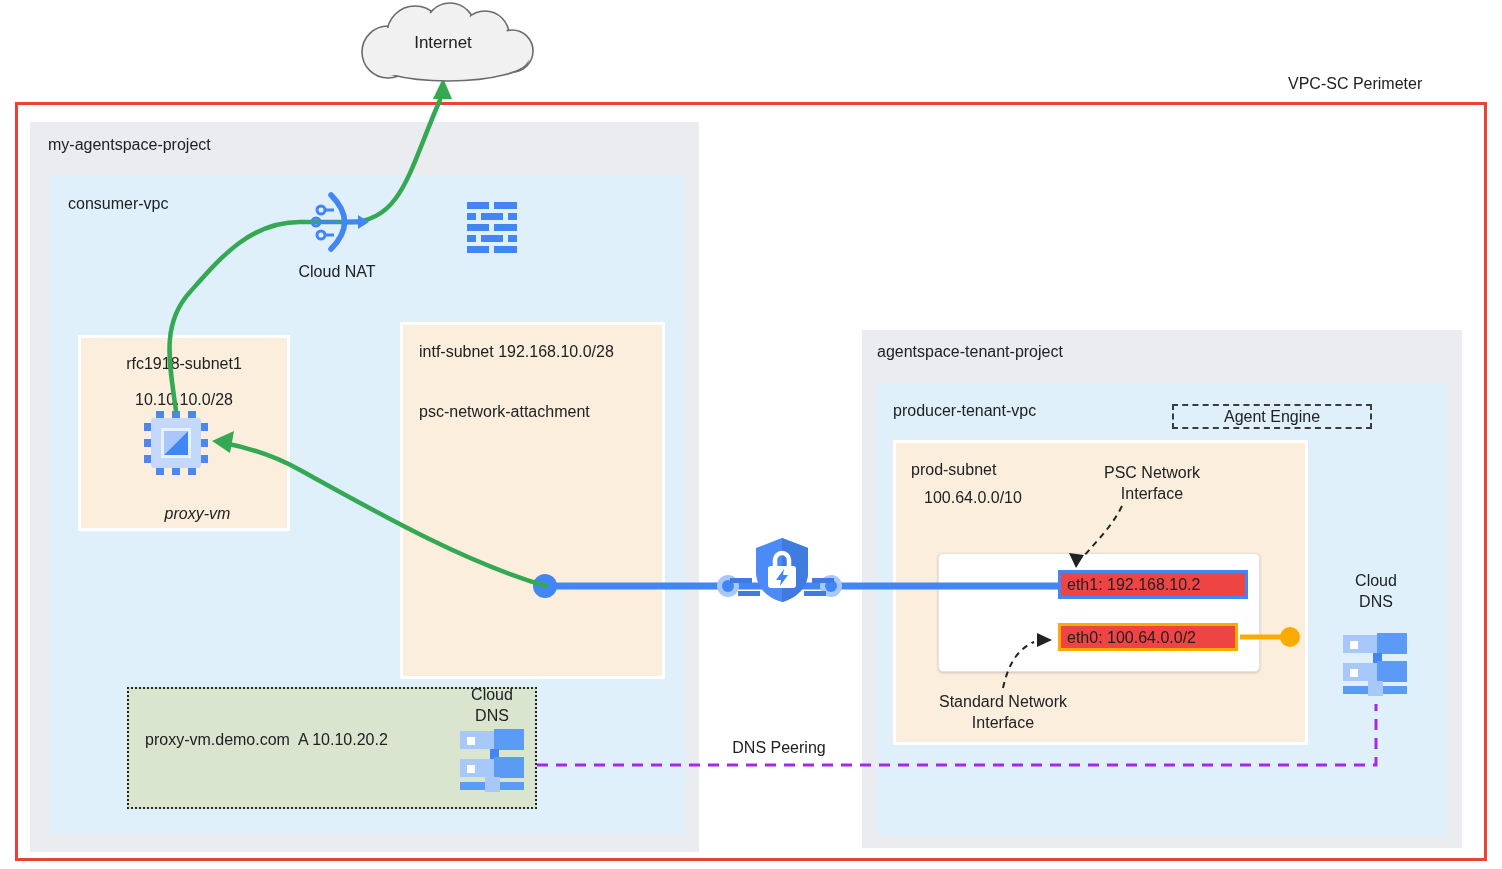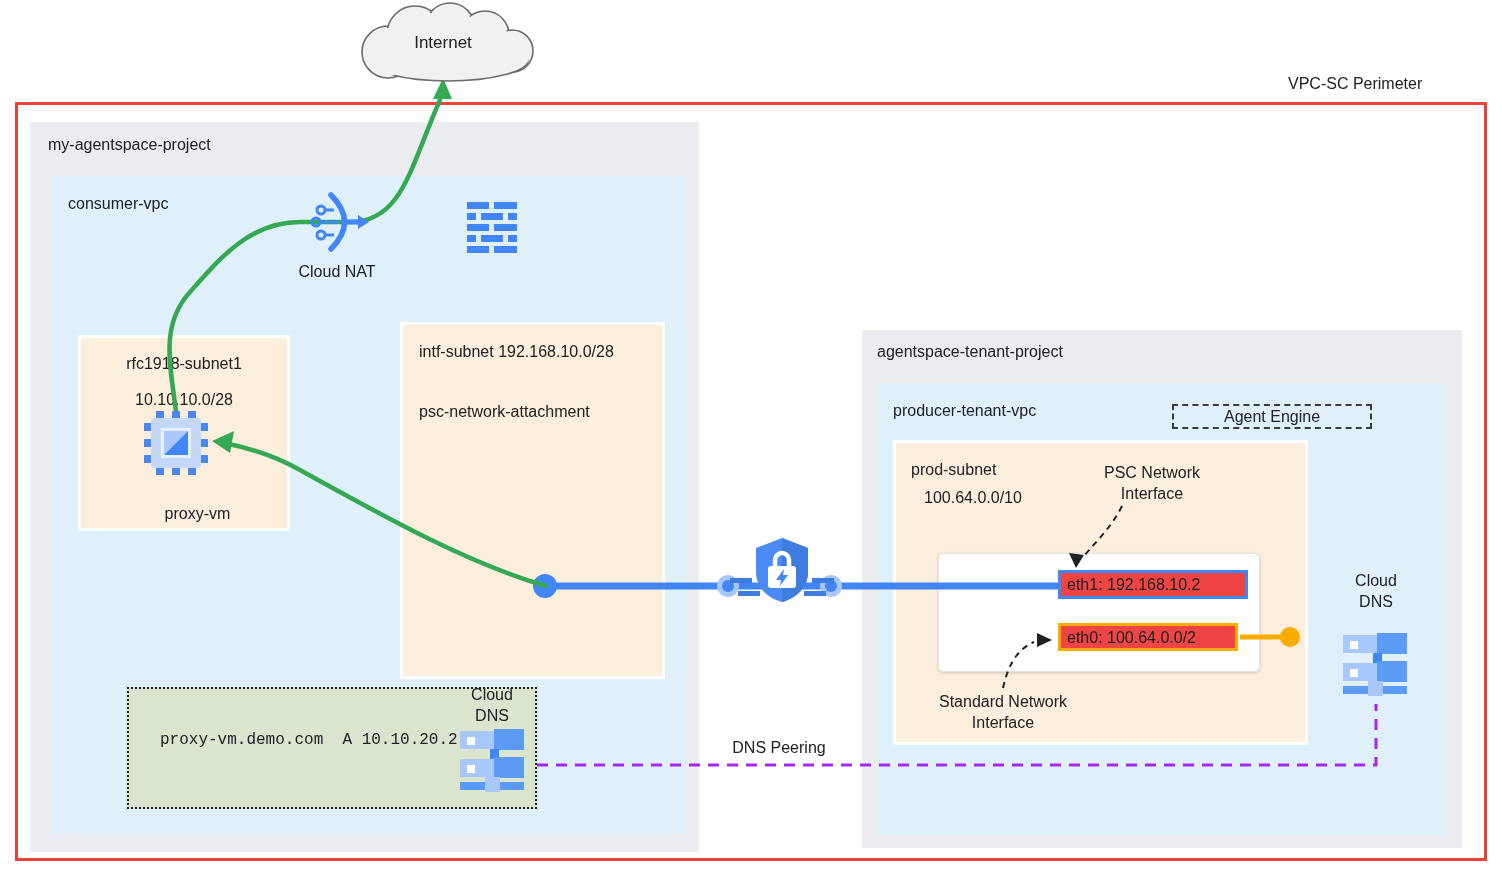--- a/index.html
+++ b/index.html
@@ -38,30 +38,30 @@
     <div class="lbl" style="left:18px;top:14px;">my-agentspace-project</div>
   </div>
 
   <div class="box vpc" style="left:50px;top:176px;width:636px;height:658px;">
     <div class="lbl" style="left:18px;top:19px;">consumer-vpc</div>
   </div>
 
   <div class="box subnet" style="left:78px;top:335px;width:212px;height:196px;">
     <div class="lbl-c" style="left:0;top:15px;width:206px;">rfc1918-subnet1</div>
     <div class="lbl-c" style="left:0;top:45px;width:206px;margin-top:6px;">10.10.10.0/28</div>
-    <div class="lbl-c" style="left:0;top:165px;width:233px;">proxy-vm</div>
+    <div class="lbl-c" style="left:0;top:165px;width:233px;font-style:italic;">proxy-vm</div>
   </div>
 
   <div class="box subnet" style="left:400px;top:293px;width:265px;height:357px;margin-top:29px;">
     <div class="lbl" style="left:16px;top:18px;">intf-subnet 192.168.10.0/28</div>
     <div class="lbl" style="left:16px;top:78px;">psc-network-attachment</div>
   </div>
 
   <div class="box dnszone" style="left:127px;top:687px;width:410px;height:122px;"></div>
-  <div class="lbl pre" style="left:160px;top:731px;font-family:Liberation Mono, monospace;">proxy-vm.demo.com  A 10.10.20.2</div>
+  <div class="lbl pre" style="left:145px;top:731px;">proxy-vm.demo.com  A 10.10.20.2</div>
   <div class="lbl-c" style="left:462px;top:684px;width:60px;">Cloud DNS</div>
 
   <div class="box project" style="left:862px;top:330px;width:600px;height:518px;">
     <div class="lbl" style="left:15px;top:13px;">agentspace-tenant-project</div>
   </div>
 
   <div class="box vpc" style="left:877px;top:383px;width:570px;height:452px;">
     <div class="lbl" style="left:16px;top:19px;">producer-tenant-vpc</div>
   </div>
 

